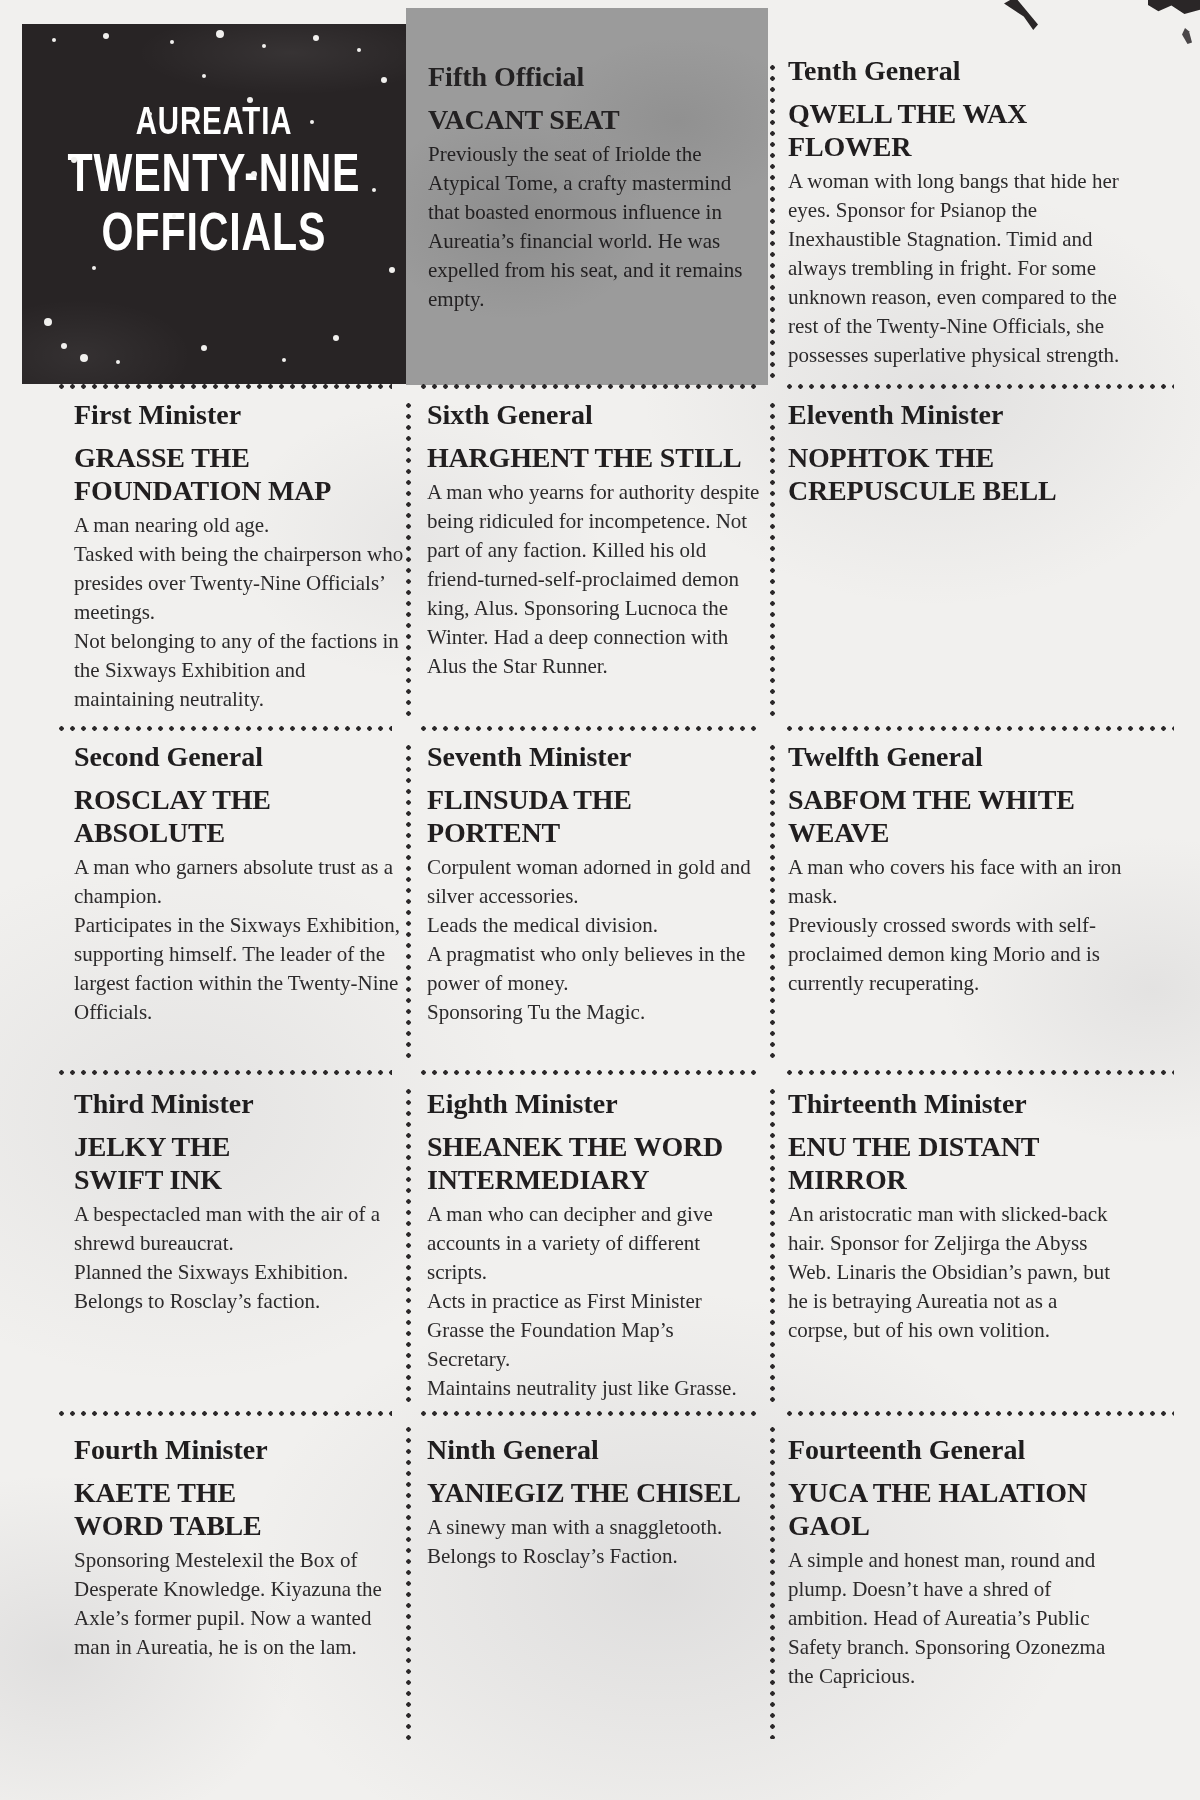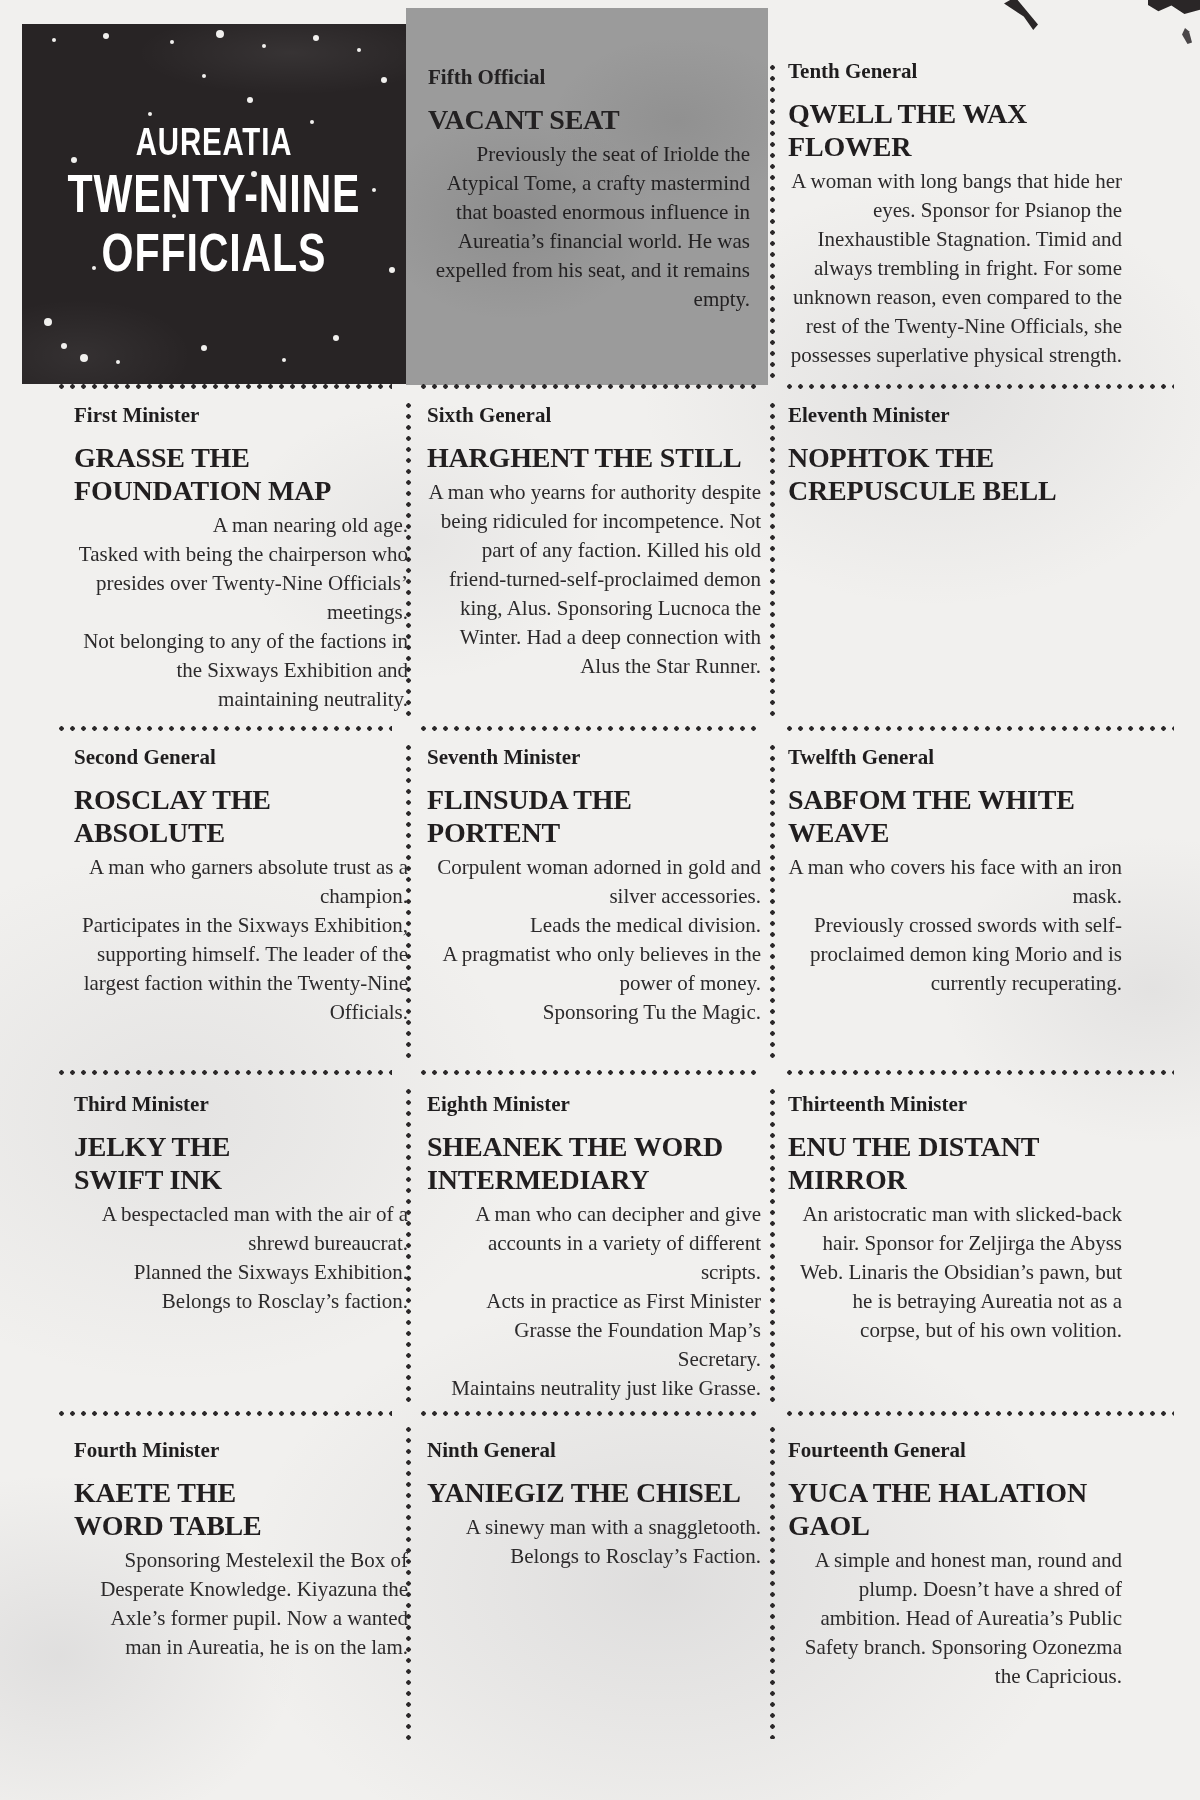--- a/index.html
+++ b/index.html
@@ -16,21 +16,21 @@
     font-family:"Liberation Serif","DejaVu Serif",serif;
     color:#2b2829;
   }
   
   .title-box{
     position:absolute;left:22px;top:24px;width:384px;height:360px;
     background:
       radial-gradient(220px 60px at 70% 8%, rgba(255,255,255,0.07), transparent 70%),
       radial-gradient(160px 80px at 15% 92%, rgba(255,255,255,0.06), transparent 70%),
       #282425;
-    text-align:center;box-sizing:border-box;padding-top:96px;
+    text-align:center;box-sizing:border-box;padding-top:75px;
   }
   .title-box::after{ 
     content:"";position:absolute;left:30px;top:14px;width:4px;height:4px;border-radius:50%;
     background:#f1f0ee;
     box-shadow:
       52px -4px 0 1px #f1f0ee, 118px 2px 0 0 #f1f0ee, 166px -6px 0 2px #f1f0ee,
       210px 6px 0 0 #f1f0ee, 262px -2px 0 1px #f1f0ee, 305px 10px 0 0 #f1f0ee,
       330px 40px 0 1px #f1f0ee, 150px 36px 0 0 #f1f0ee, 196px 60px 0 1px #f1f0ee,
       258px 82px 0 0 #f1f0ee, 96px 74px 0 0 #f1f0ee, 20px 120px 0 1px #f1f0ee,
       320px 150px 0 0 #f1f0ee, 338px 230px 0 1px #f1f0ee, 40px 228px 0 0 #f1f0ee,
@@ -48,24 +48,24 @@
   .gray-box{
     position:absolute;left:406px;top:8px;width:362px;height:377px;box-sizing:border-box;
     padding:56px 18px 0 22px;
     background:
       radial-gradient(200px 150px at 30% 55%, rgba(70,70,70,0.16), transparent 70%),
       radial-gradient(180px 120px at 75% 30%, rgba(70,70,70,0.12), transparent 70%),
       #9b9b9b;
   }
   
   .entry{position:absolute;width:334px;}
-  .role{font-size:21px;line-height:26px;font-weight:700;color:#1f1d1e;margin:0 0 9px 0;}
+  .role{font-size:28px;line-height:26px;font-weight:700;color:#1f1d1e;margin:0 0 9px 0;}
   .name{font-size:28px;line-height:33px;font-weight:700;color:#211e1f;margin:13px 0 4px 0;
         letter-spacing:-0.2px;white-space:pre-line;}
-  .desc{font-size:21px;line-height:29px;margin:0;white-space:pre-line;color:#2c2a2b;text-align:right;}
+  .desc{font-size:21px;line-height:29px;margin:0;white-space:pre-line;color:#2c2a2b;}
   .gray-box .role,.gray-box .name,.gray-box .desc{color:#232122;}
   
   .hd{position:absolute;height:5px;
       background-image:radial-gradient(circle, #2b2829 2px, transparent 2.5px);
       background-size:11px 5px;background-repeat:repeat-x;background-position:left center;}
   .vd{position:absolute;width:5px;
       background-image:radial-gradient(circle, #2b2829 2px, transparent 2.5px);
       background-size:5px 11px;background-repeat:repeat-y;background-position:center top;}
   
   .corner-scratch{position:absolute;left:1004px;top:0;width:34px;height:30px;background:#2a2627;

